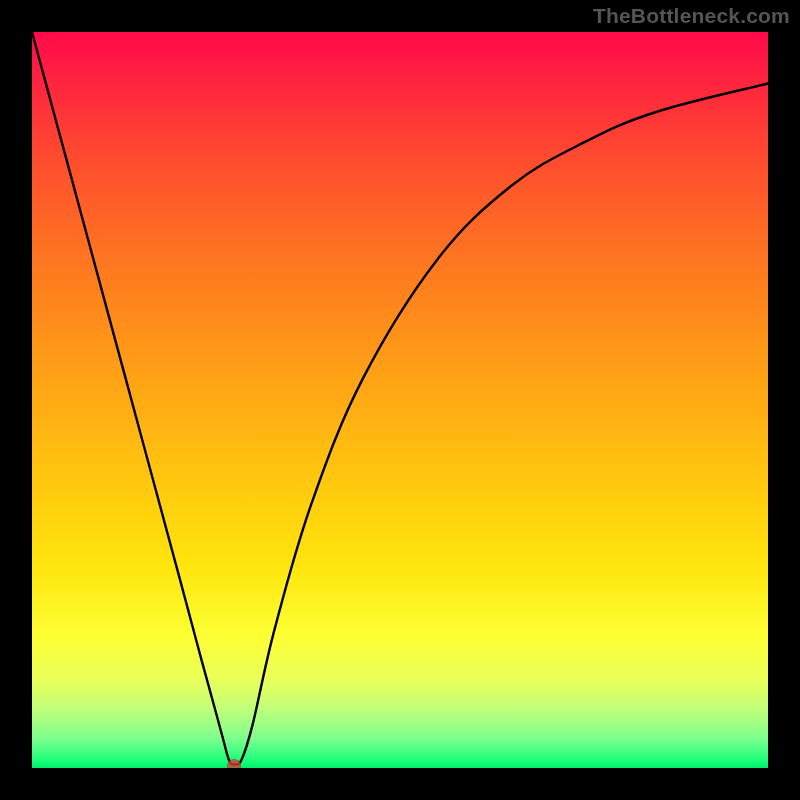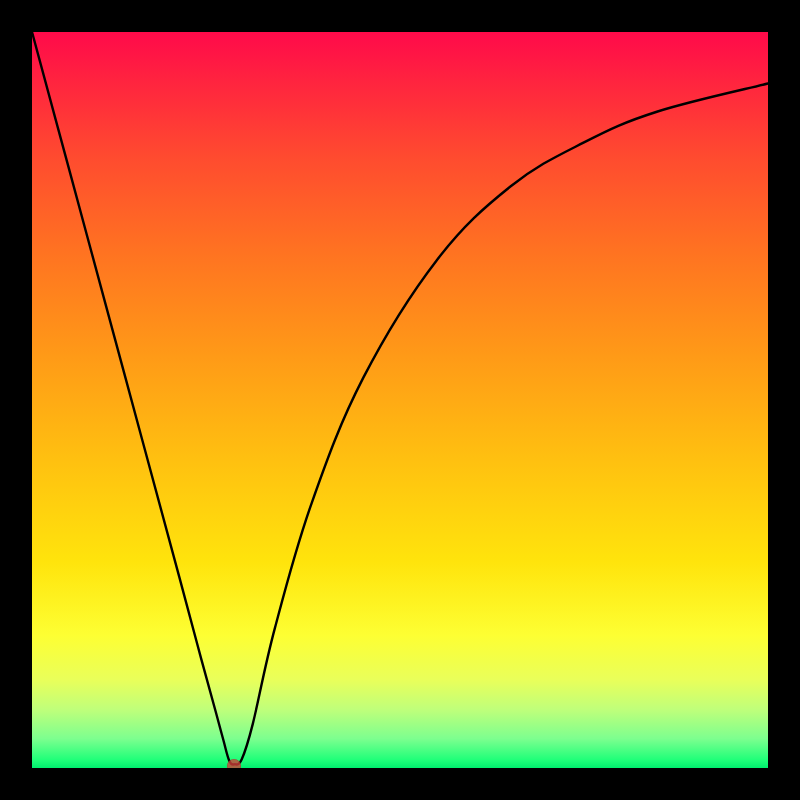--- a/index.html
+++ b/index.html
@@ -74,20 +74,21 @@
     border-radius: 50%;
     background: rgba(210, 60, 55, 0.78);
     transform: translate(-50%, -50%);
     box-shadow: 0 0 0 0.5px rgba(0,0,0,0.15) inset;
   }
 </style>
 </head>
 <body>
 
 <div class="frame">
+  <div class="watermark">TheBottleneck.com</div>
 
   <div class="plot-area">
     <div class="gradient"></div>
 
     <svg class="curve-svg" viewBox="0 0 736 736" preserveAspectRatio="none">
       <path id="curve" class="curve-path" d="M 0.00 0.00 C 6.62 24.51, 23.55 87.14, 36.80 136.16 C 50.05 185.18, 60.35 223.30, 73.60 272.32 C 86.85 321.34, 97.15 359.46, 110.40 408.48 C 123.65 457.50, 136.60 505.29, 147.20 544.64 C 157.80 583.99, 162.66 602.56, 169.28 627.07 C 175.90 651.58, 180.03 666.23, 184.00 680.80 C 187.97 695.37, 188.98 699.42, 191.36 708.03 C 193.74 716.64, 195.26 724.27, 197.25 728.64 C 199.24 733.01, 200.15 732.58, 202.40 732.32 C 204.65 732.06, 206.45 734.45, 209.76 727.17 C 213.07 719.88, 214.84 715.42, 220.80 691.84 C 226.76 668.26, 232.28 635.90, 242.88 596.16 C 253.48 556.42, 263.78 516.08, 279.68 471.04 C 295.58 426.00, 308.68 389.64, 331.20 345.92 C 353.72 302.20, 378.30 262.60, 404.80 228.16 C 431.30 193.72, 451.90 175.76, 478.40 154.56 C 504.90 133.36, 525.50 123.91, 552.00 110.40 C 578.50 96.89, 592.48 90.09, 625.60 79.49 C 658.72 68.89, 716.13 56.55, 736.00 51.52"></path>
     </svg>
 
     <div id="marker" class="marker" style="left: 202.4px; top: 733.792px; background: rgba(210, 60, 55, 0.78);"></div>
   </div>

